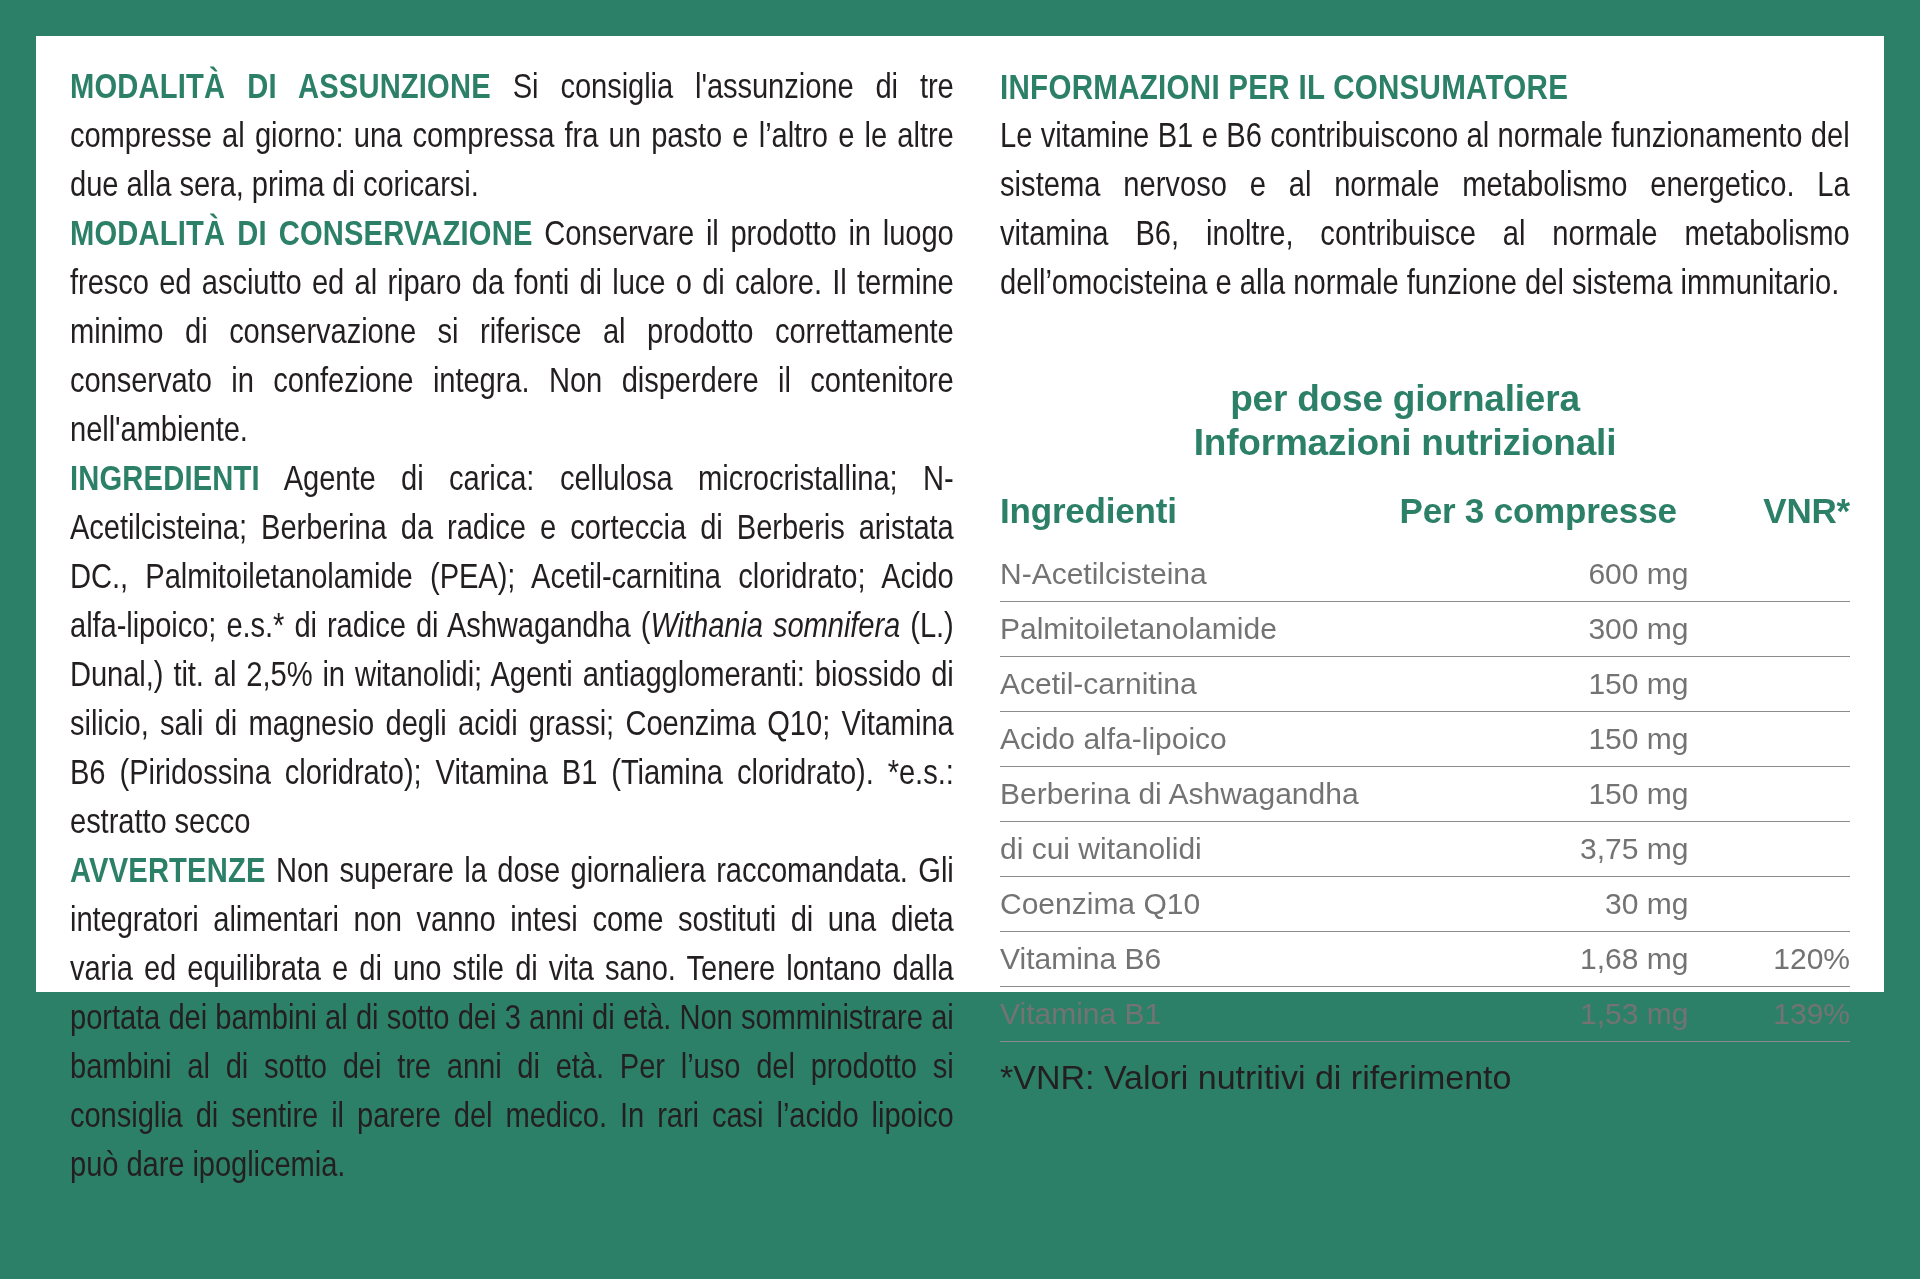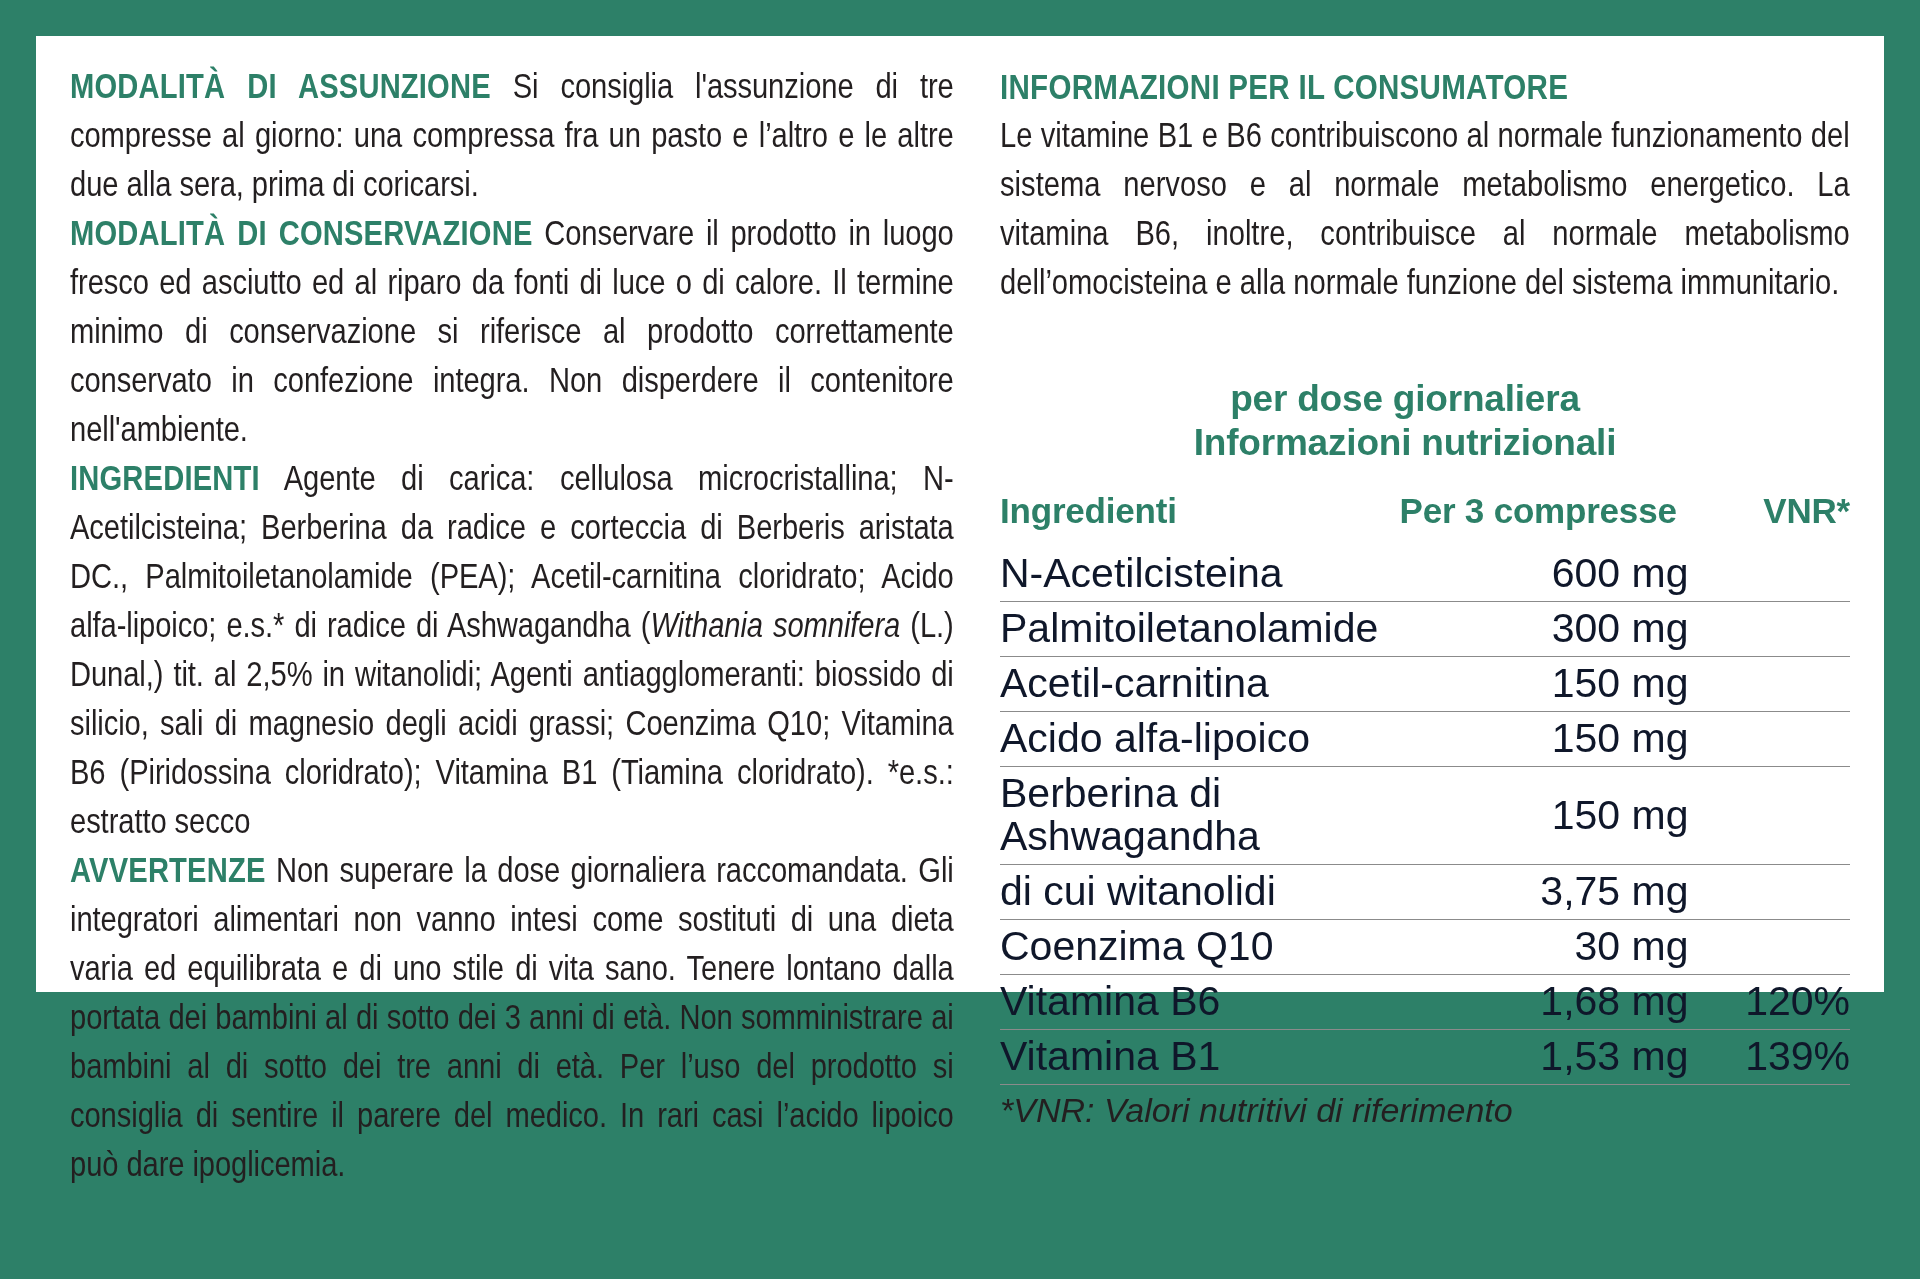--- a/index.html
+++ b/index.html
@@ -93,38 +93,37 @@
     color:#2d8068;
     font-weight:bold;
     font-size:35px;
     padding:0 0 16px 0;
     letter-spacing:-0.2px;
   }
   th.c-name{text-align:left;width:47%;}
   th.c-amt{text-align:left;width:34%;padding-right:6px;}
   th.c-vnr{text-align:right;width:19%;}
   table.nutri td{
-    font-size:41px;
-    color:#0f172a;
+    font-size:30px;
+    color:#737373;
     border-top:1.6px solid #8b8b8b;
     padding:5px 0 6px 0;
     line-height:43px;
   }
   td.c-name{text-align:left;}
   td.c-amt{text-align:right;padding-right:46px;}
   td.c-vnr{text-align:right;}
   tr.first-row td{border-top:none;}
   td.indent{padding-left:34px;}
   .vnr-note{
     font-size:34px;
     color:#231f20;
     border-top:1.6px solid #8b8b8b;
-    padding-top:6px;
+    padding-top:16px;
     margin:0;
-    font-style:italic;
   }
 </style>
 </head>
 <body>
 
 <div class="label-card">
 
   <div class="col-left">
 
     <p class="para"><span class="hd">MODALITÀ DI ASSUNZIONE</span><span> Si consiglia l'assunzione di tre compresse al giorno: una compressa fra un pasto e l’altro e le altre due alla sera, prima di coricarsi.</span></p>

